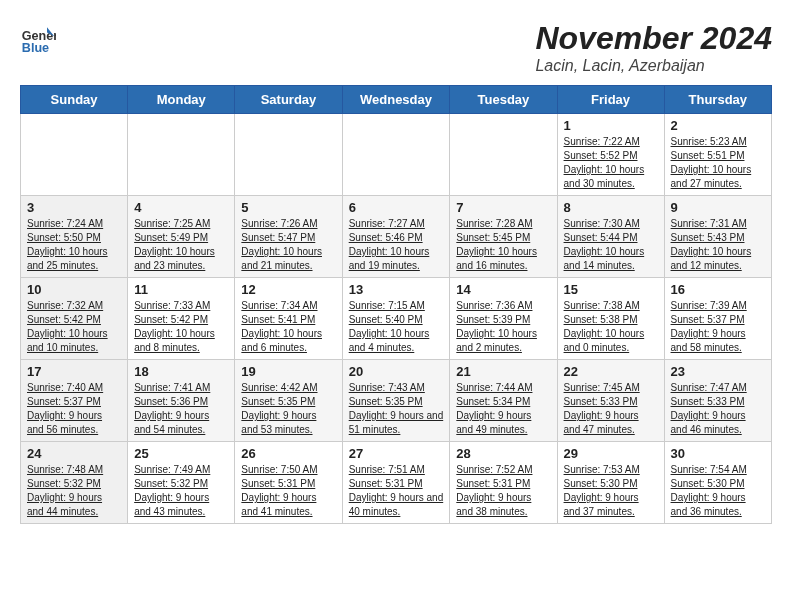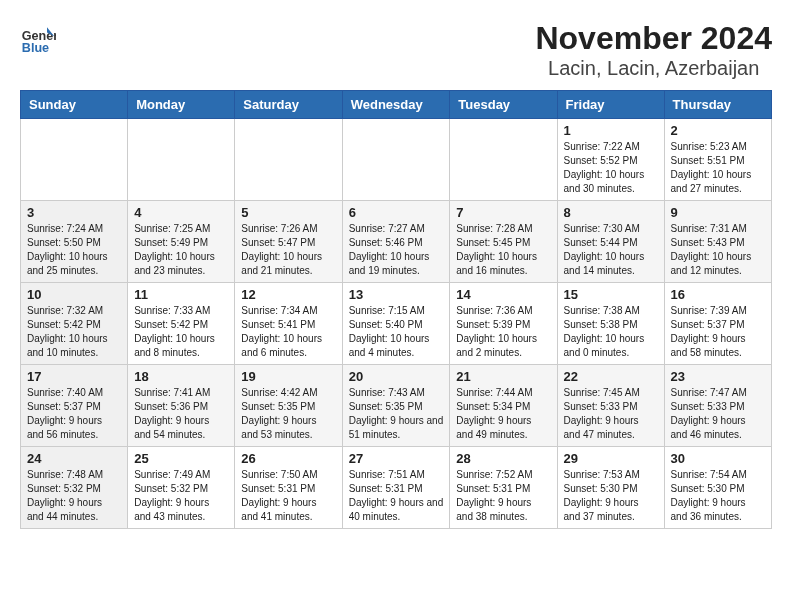--- a/index.html
+++ b/index.html
@@ -19,41 +19,42 @@
     .logo {
       display: flex;
       align-items: center;
       gap: 4px;
     }
     .logo-icon {
       width: 36px;
       height: 36px;
     }
     .title-block {
-      text-align: center;
+      text-align: left;
+      font-style: italic;
     }
     .title-block h1 {
       font-size: 32px;
       font-weight: bold;
       color: #222;
     }
     .title-block h2 {
-      font-size: 20px;
+      font-size: 16px;
       font-weight: normal;
       color: #444;
     }
     .calendar {
       width: 100%;
       border-collapse: collapse;
       border: 1px solid #ccc;
     }
     .calendar th {
       background-color: #2b6cb0;
       color: white;
-      text-align: left;
+      text-align: center;
       padding: 6px 8px;
       font-size: 13px;
       border: 1px solid #2558a0;
     }
     .calendar td {
       vertical-align: top;
       padding: 4px 6px;
       border: 1px solid #ccc;
       width: 108px;
       min-height: 80px;
@@ -73,20 +74,21 @@
     }
     .day-number {
       font-weight: bold;
       font-size: 13px;
       margin-bottom: 2px;
     }
     .day-info {
       font-size: 10px;
       line-height: 1.4;
       color: #222;
+      text-decoration: underline;
     }
     .empty-cell {
       background: #fff !important;
     }
     .row-alt td { background: #f7f7f7; }
     .row-alt td:first-child { background: #efefef; }
   </style>
 </head>
 <body>
 

